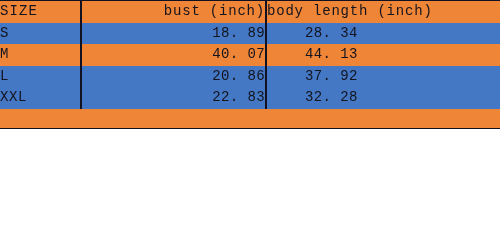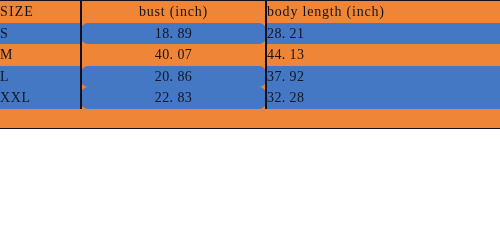--- a/index.html
+++ b/index.html
@@ -18,20 +18,21 @@
     border-bottom: 1px solid #111122;
     background: #ef8537;
   }
   table.chart {
     width: 500px;
     border-collapse: collapse;
     table-layout: fixed;
   }
   table.chart tr {
     height: 20px;
+    font-family: Liberation Mono, monospace;
   }
   table.chart td {
     padding: 0;
     margin: 0;
     height: 21.5px;
     line-height: 21.5px;
     font-size: 14px;
     color: #14141e;
     white-space: nowrap;
     overflow: hidden;
@@ -44,58 +45,58 @@
   
   td.col-size {
     width: 81px;
     text-align: left;
     padding-left: 4px;
     box-sizing: border-box;
     letter-spacing: 0.6px;
   }
   td.col-bust {
     width: 185px;
-    text-align: center;
+    text-align: right;
     border-left: 2px solid #111122;
     box-sizing: border-box;
-    border-radius: 7px;
   }
   td.col-length {
     width: 234px;
     border-left: 2px solid #111122;
     box-sizing: border-box;
   }
   
   tr.header-row td {
     letter-spacing: 0.8px;
   }
   tr.header-row td.col-size {
     letter-spacing: 1.1px;
   }
   .val {
     letter-spacing: 0.4px;
+    margin-left: 38px;
   }
 </style>
 </head>
 <body>
 
 <div id="size-chart">
   <table class="chart">
     <tbody>
 
       <tr class="header-row row-orange">
         <td class="col-size">SIZE</td>
         <td class="col-bust">bust  (inch)</td>
         <td class="col-length">body length  (inch)</td>
       </tr>
 
       <tr class="row-blue">
         <td class="col-size">S</td>
         <td class="col-bust"><span class="val">18. 89</span></td>
-        <td class="col-length"><span class="val">28. 21</span></td>
+        <td class="col-length"><span class="val">28. 34</span></td>
       </tr>
 
       <tr class="row-orange">
         <td class="col-size">M</td>
         <td class="col-bust"><span class="val">40. 07</span></td>
         <td class="col-length"><span class="val">44. 13</span></td>
       </tr>
 
       <tr class="row-blue">
         <td class="col-size">L</td>

